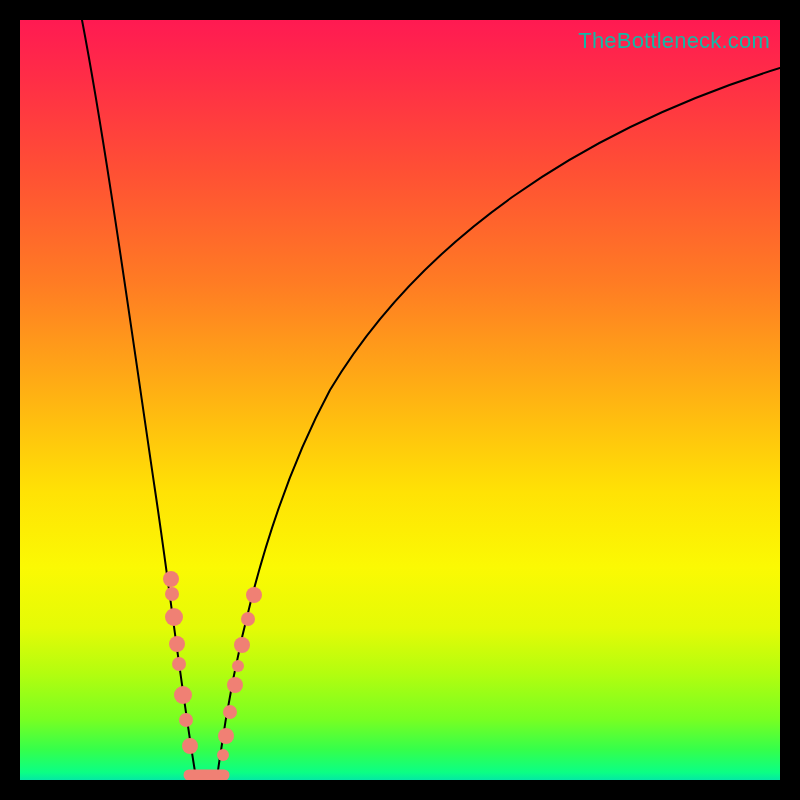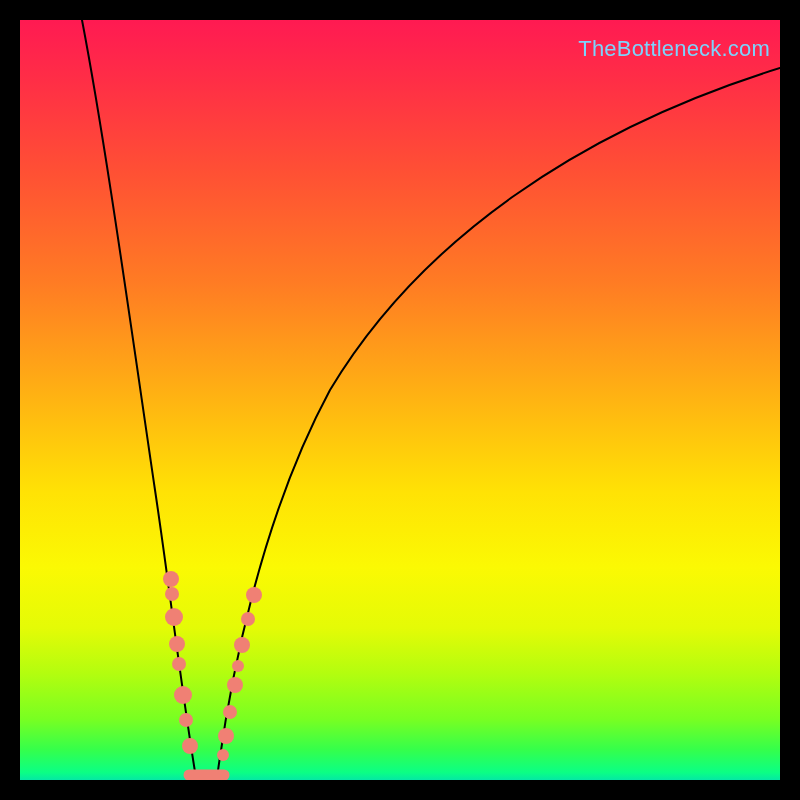--- a/index.html
+++ b/index.html
@@ -32,26 +32,26 @@
       #e4fb06 80%,
       #b3fd0f 86%,
       #78ff22 92%,
       #35ff4b 96%,
       #0bff84 99%,
       #04e8a5 100%
     );
   }
   .watermark {
     position: absolute;
-    top: 16px;
+    top: 8px;
     right: 10px;
     font-family: Arial, Helvetica, sans-serif;
     font-size: 22px;
     font-weight: 400;
-    color: #7dd3fc;
+    color: #14b8a6;
     letter-spacing: 0.2px;
     user-select: none;
   }
   svg.lines {
     position: absolute;
     inset: 0;
   }
   .curve {
     fill: none;
     stroke: #000000;

